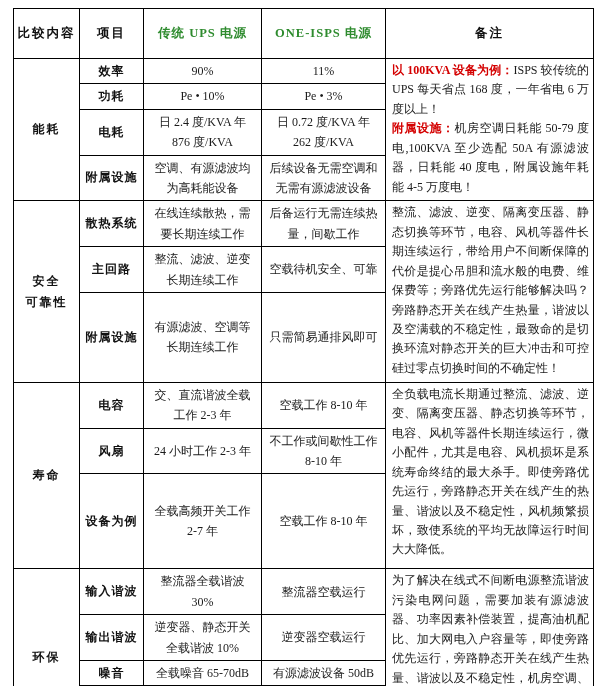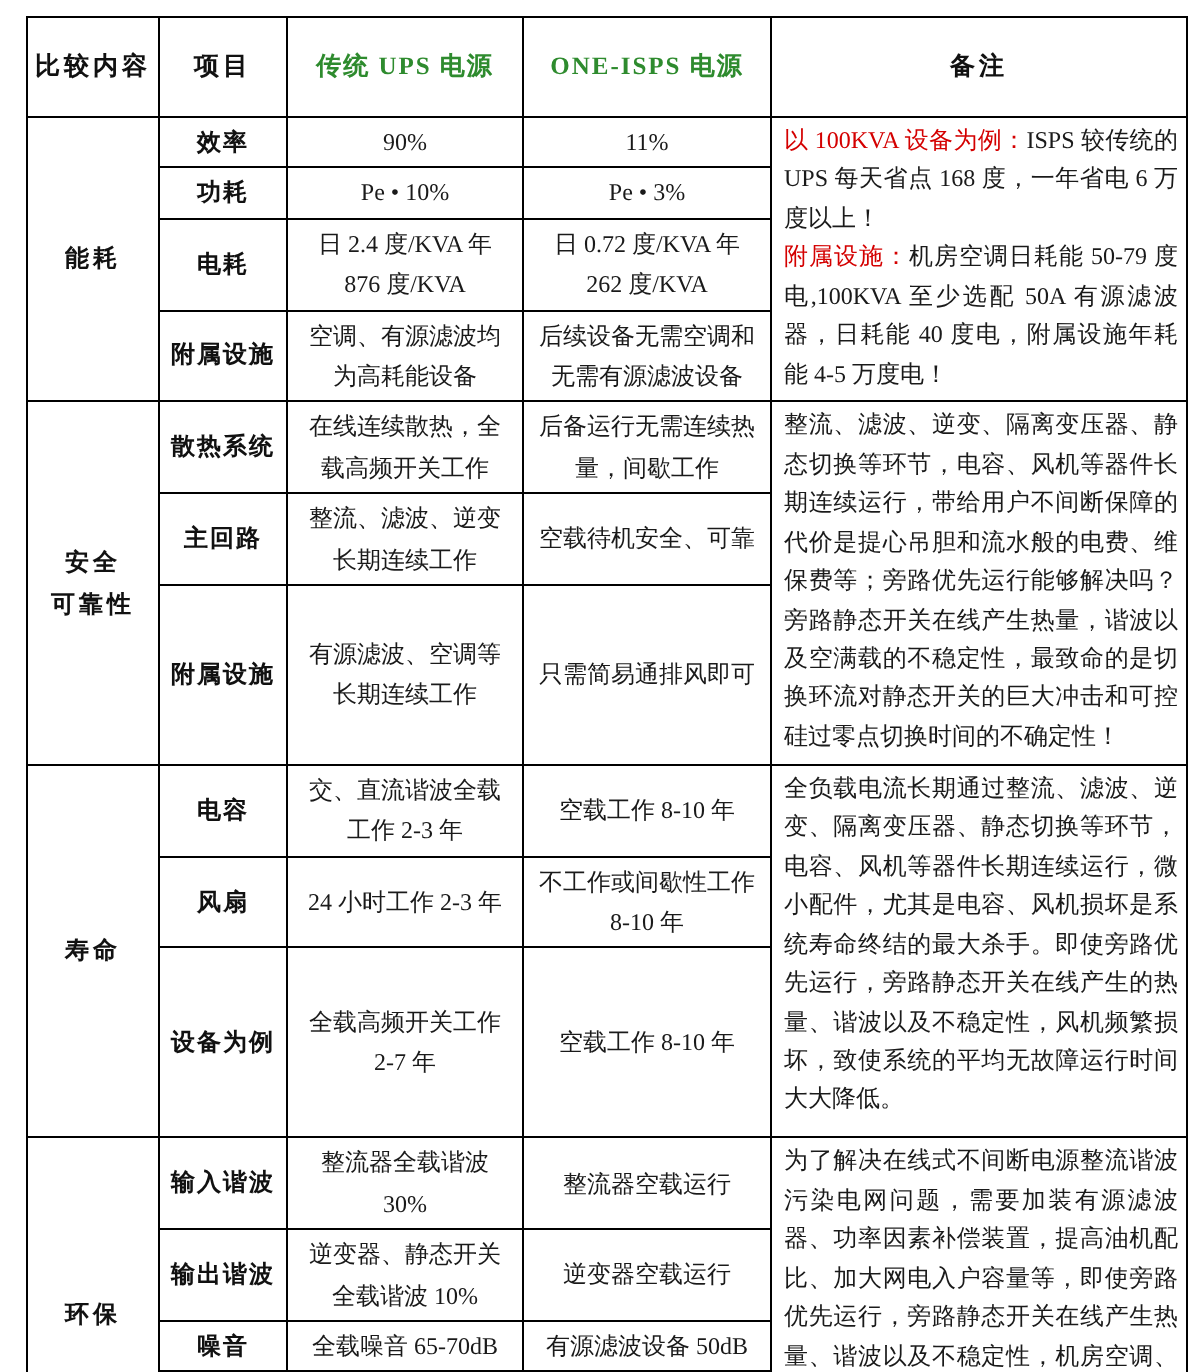--- a/index.html
+++ b/index.html
@@ -33,21 +33,21 @@
     text-align:center;font-weight:bold;letter-spacing:2px;
     white-space:pre-line;line-height:1.7;color:#111;margin-top:35px;
   }
   .item{text-align:center;font-weight:bold;letter-spacing:1px;color:#111;}
   .val{text-align:center;line-height:1.7;}
   .remark{
     text-align:left;vertical-align:top;line-height:1.62;
     padding:2px 4px 2px 6px;text-align:justify;
   }
   .remark div{margin:0;}
-  .red{color:var(--red,#d40000);font-weight:normal;}
+  .red{color:var(--red,#d40000);font-weight:bold;}
   tr.r23{height:23px;}
   tr.r26{height:26px;}
   tr.r44{height:44px;}
   tr.r45{height:45px;}
   tr.r60{height:60px;}
   tr.r90{height:90px;}
   tr.r95{height:95px;}
 </style>
 </head>
 <body>
@@ -94,21 +94,21 @@
   <tr class="r44">
     <td class="item">附属设施</td>
     <td class="val">空调、有源滤波均为高耗能设备</td>
     <td class="val">后续设备无需空调和无需有源滤波设备</td>
   </tr>
 
   <tr class="r44">
     <td class="sec" rowspan="3">安全
 可靠性</td>
     <td class="item">散热系统</td>
-    <td class="val">在线连续散热，全载高频开关工作</td>
+    <td class="val">在线连续散热，需要长期连续工作</td>
     <td class="val">后备运行无需连续热量，间歇工作</td>
     <td class="remark" rowspan="3">
       <div><span>整流、滤波、逆变、隔离变压器、静态切换等环节，电容、风机等器件长期连续运行，带给用户不间断保障的代价是提心吊胆和流水般的电费、维保费等；旁路优先运行能够解决吗？旁路静态开关在线产生热量，谐波以及空满载的不稳定性，最致命的是切换环流对静态开关的巨大冲击和可控硅过零点切换时间的不确定性！</span></div>
     </td>
   </tr>
   <tr class="r44">
     <td class="item">主回路</td>
     <td class="val">整流、滤波、逆变长期连续工作</td>
     <td class="val">空载待机安全、可靠</td>
   </tr>

